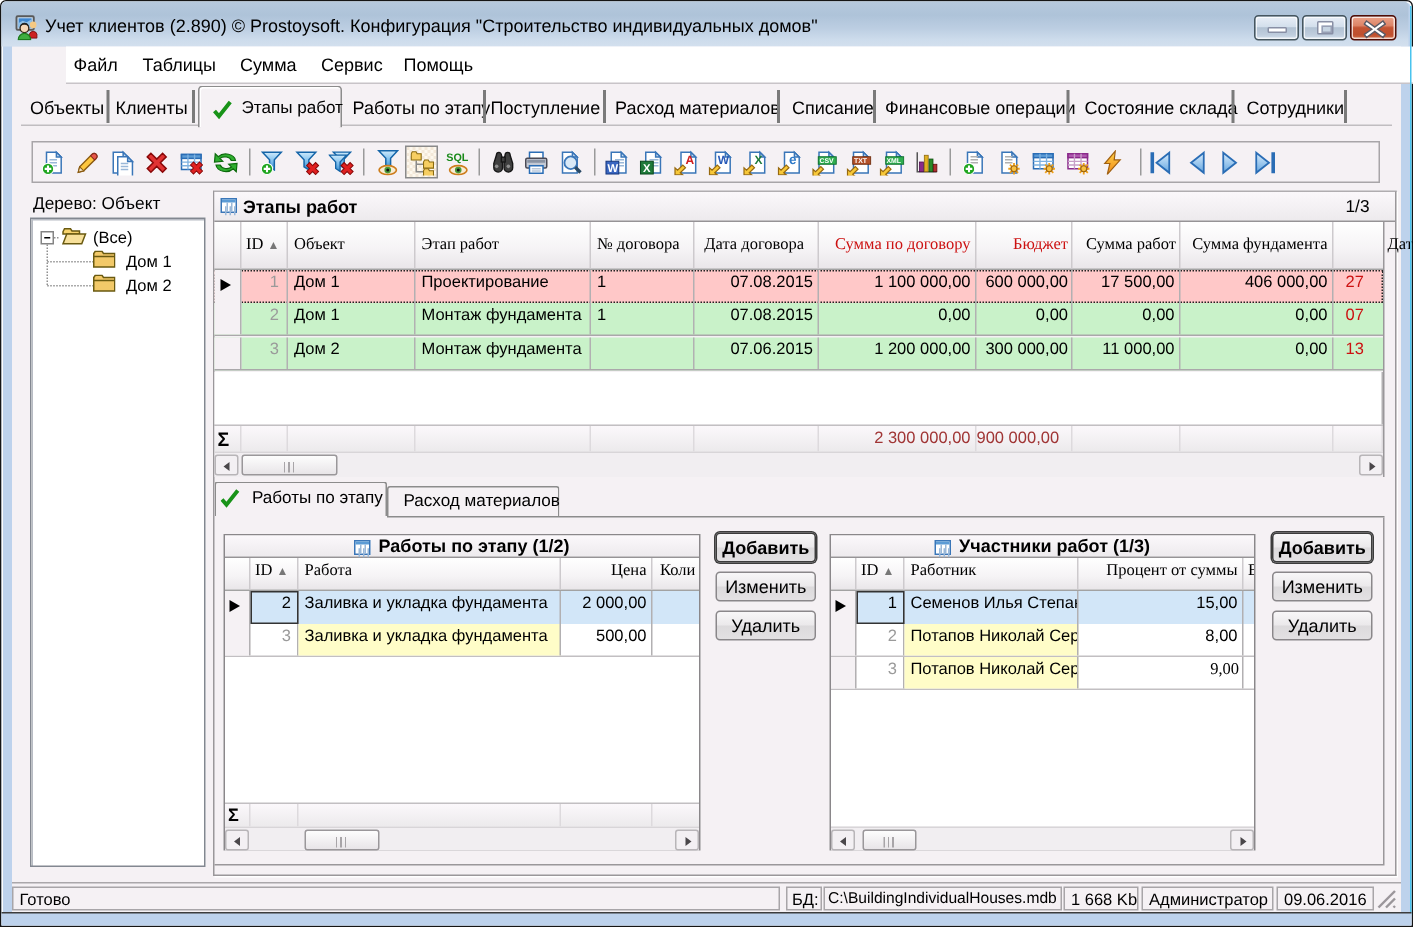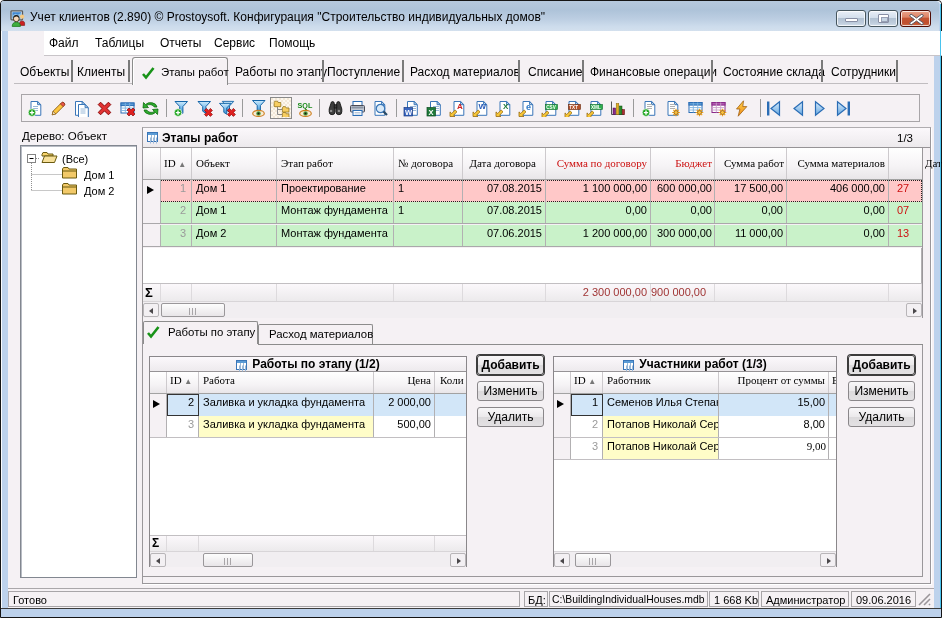--- a/index.html
+++ b/index.html
@@ -88,21 +88,21 @@
   </div>
 <div class="wbtn" id="b-cls">
     <svg width="15" height="13" viewBox="0 0 15 13">
       <path d="M2 1 L7.5 5 L13 1 L14.5 3 L9.5 6.5 L14.5 10 L13 12 L7.5 8 L2 12 L0.5 10 L5.5 6.5 L0.5 3z" fill="#fff" stroke="#5a5a66" stroke-width="1"></path>
     </svg>
   </div>
 <div id="client"></div>
 <div id="menubar">
 <span class="mi" style="left:5px">Файл</span>
 <span class="mi" style="left:51px">Таблицы</span>
-<span class="mi" style="left:116px">Отчеты</span>
+<span class="mi" style="left:116px">Сумма</span>
 <span class="mi" style="left:170px">Сервис</span>
 <span class="mi" style="left:225px">Помощь</span>
 </div>
 <div id="tabs">
 <div style="position:absolute;left:6px;top:27px;width:914px;height:1px;background:#c0bdc0"></div>
 <span class="tlab" style="left:12px">Объекты</span>
     <div class="tsep" style="left:63px"></div>
 <span class="tlab" style="left:69px">Клиенты</span>
     <div class="tsep" style="left:120px"></div>
 <div id="atab">
@@ -407,21 +407,21 @@
 <div class="ghead" style="left:0;top:20px;width:779px;height:32px;line-height:31px;">
 <span class="gh" style="left:0;width:18px;"></span>
 <span class="gh" style="left:18px;width:31px;padding-left:3px;">ID <span style="font-size:8px;color:#777;">▲</span></span>
 <span class="gh" style="left:49px;width:85px;padding-left:4px;">Объект</span>
 <span class="gh" style="left:134px;width:117px;padding-left:4px;">Этап работ</span>
 <span class="gh" style="left:251px;width:69px;padding-left:4px;">№ договора</span>
 <span class="gh num" style="left:320px;width:83px;padding-right:9px;">Дата договора</span>
 <span class="gh num red" style="left:403px;width:105px;padding-right:3px;">Сумма по договору</span>
 <span class="gh num red" style="left:508px;width:64px;padding-right:2px;">Бюджет</span>
 <span class="gh num" style="left:572px;width:72px;padding-right:2px;">Сумма работ</span>
-<span class="gh num" style="left:644px;width:102px;padding-right:3px;">Сумма материалов</span>
+<span class="gh num" style="left:644px;width:102px;padding-right:3px;">Сумма фундамента</span>
 <span class="gh" style="left:772px;width:33px;padding-left:10px;">Дат</span>
 </div>
 <div class="grow dotrow" style="left:0;top:52px;width:779px;height:22px;line-height:17px;background:#ffc8c8;">
 <span class="gc" style="left:0;width:18px;background:#f5f1f4;"></span>
       <span class="rowmark" style="left:4px;top:6px;"></span>
 <span class="gc num gray" style="left:18px;width:31px;padding-right:5px;">1</span>
 <span class="gc" style="left:49px;width:85px;padding-left:4px;">Дом 1</span>
 <span class="gc" style="left:134px;width:117px;padding-left:4px;">Проектирование</span>
 <span class="gc" style="left:251px;width:69px;padding-left:4px;">1</span>
 <span class="gc num" style="left:320px;width:83px;padding-right:3px;">07.08.2015</span>

